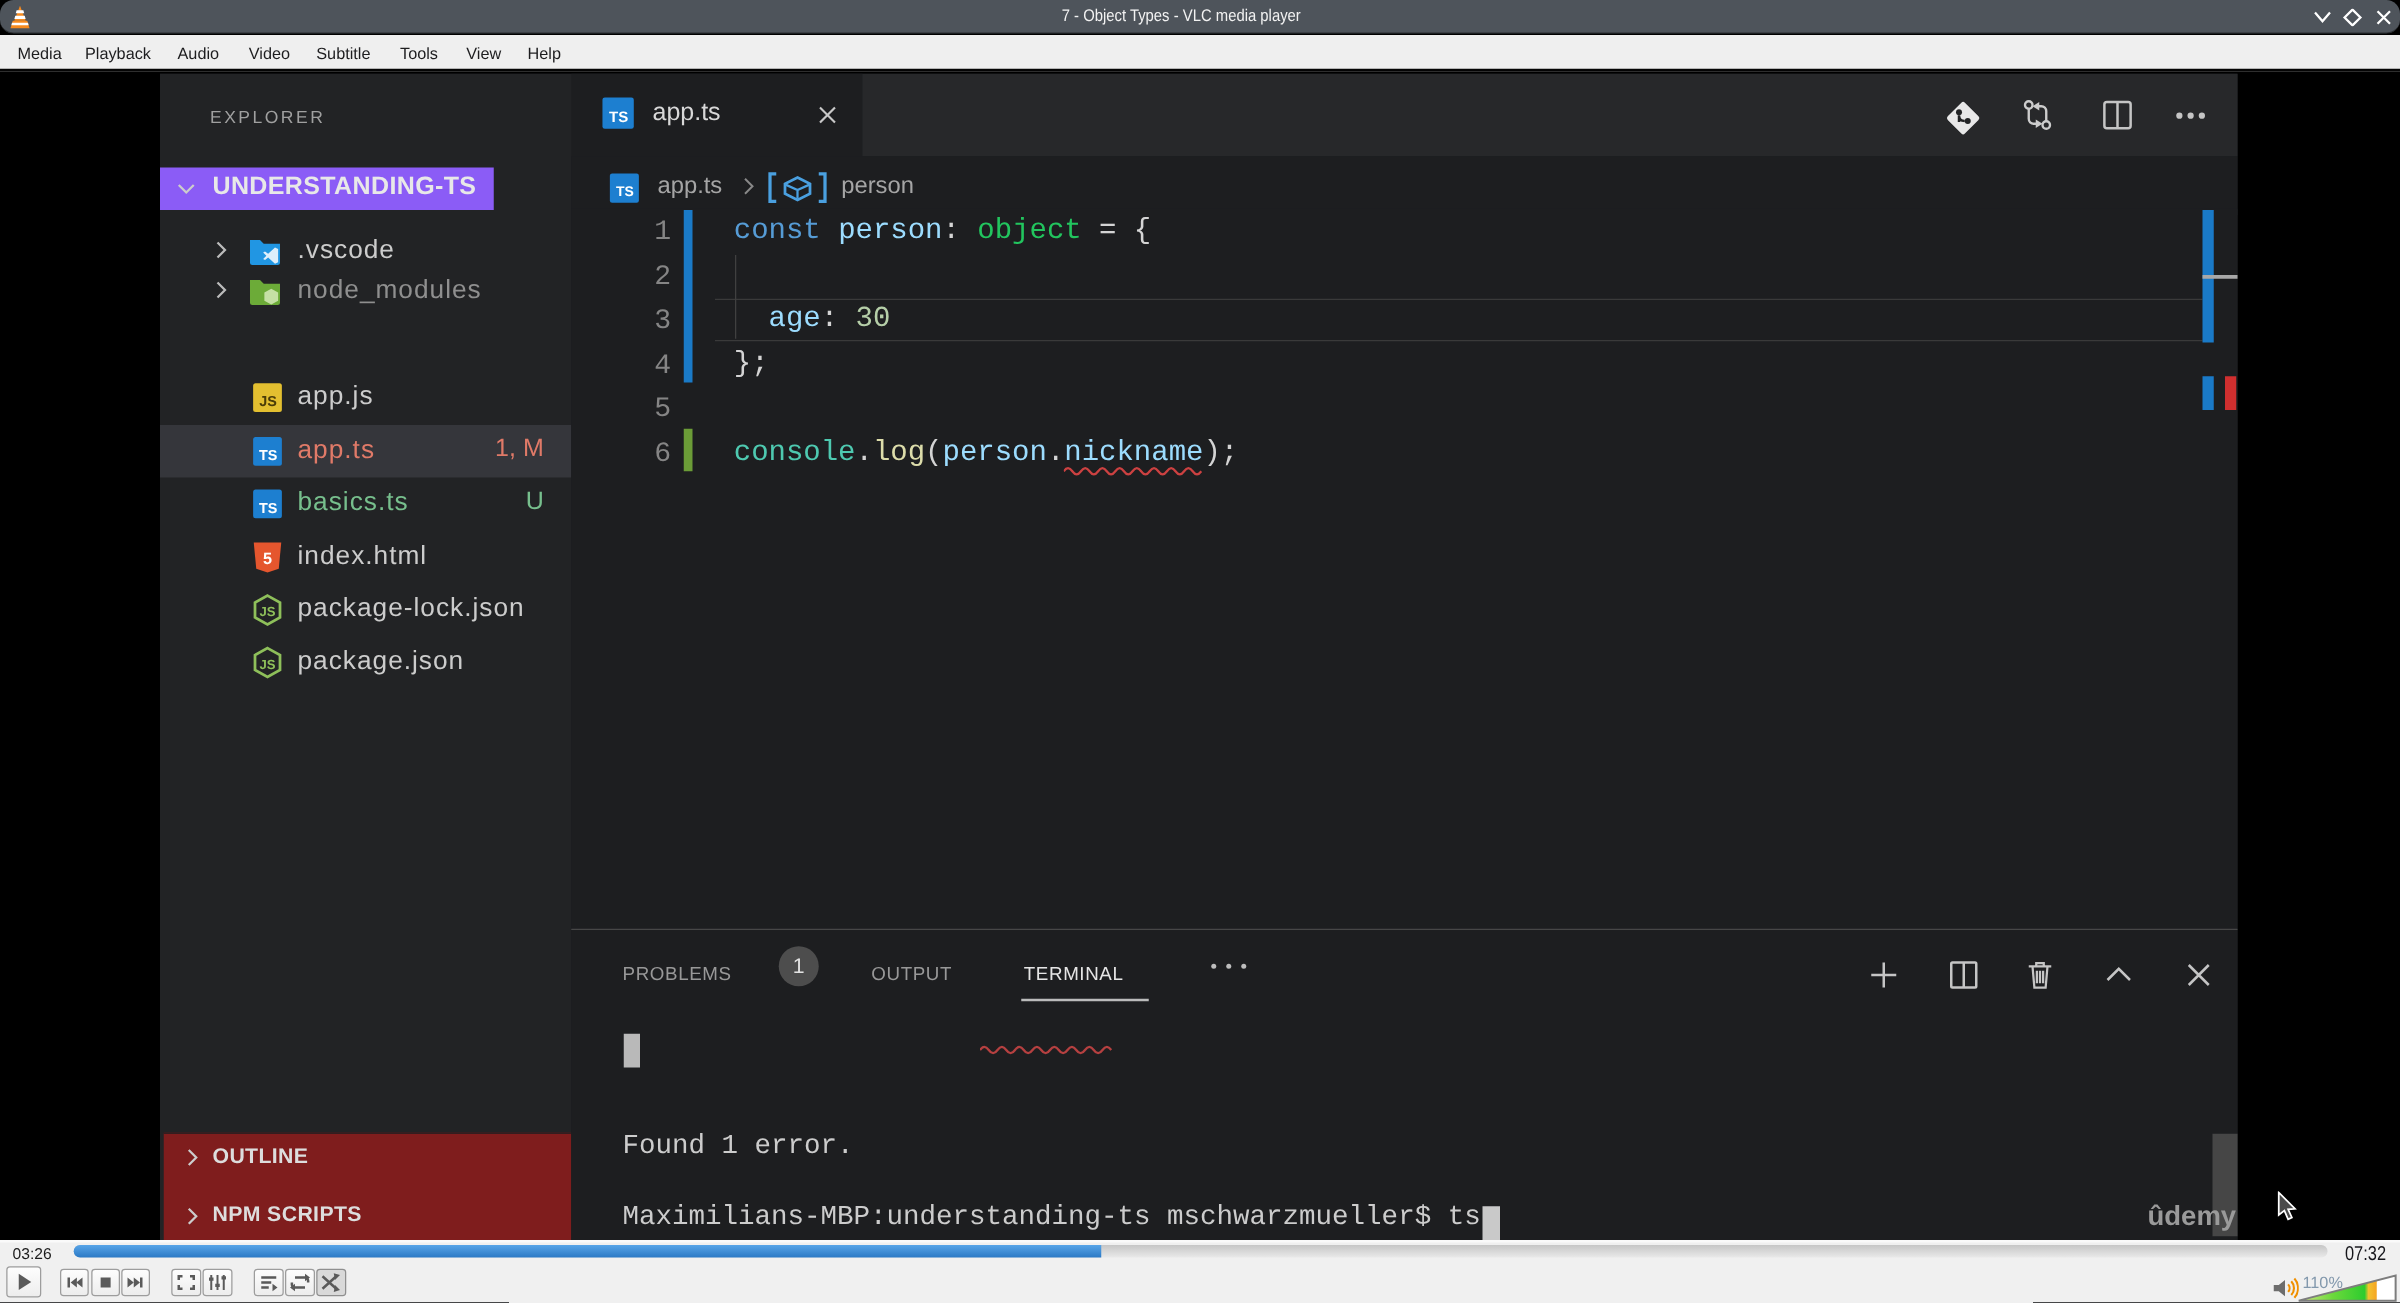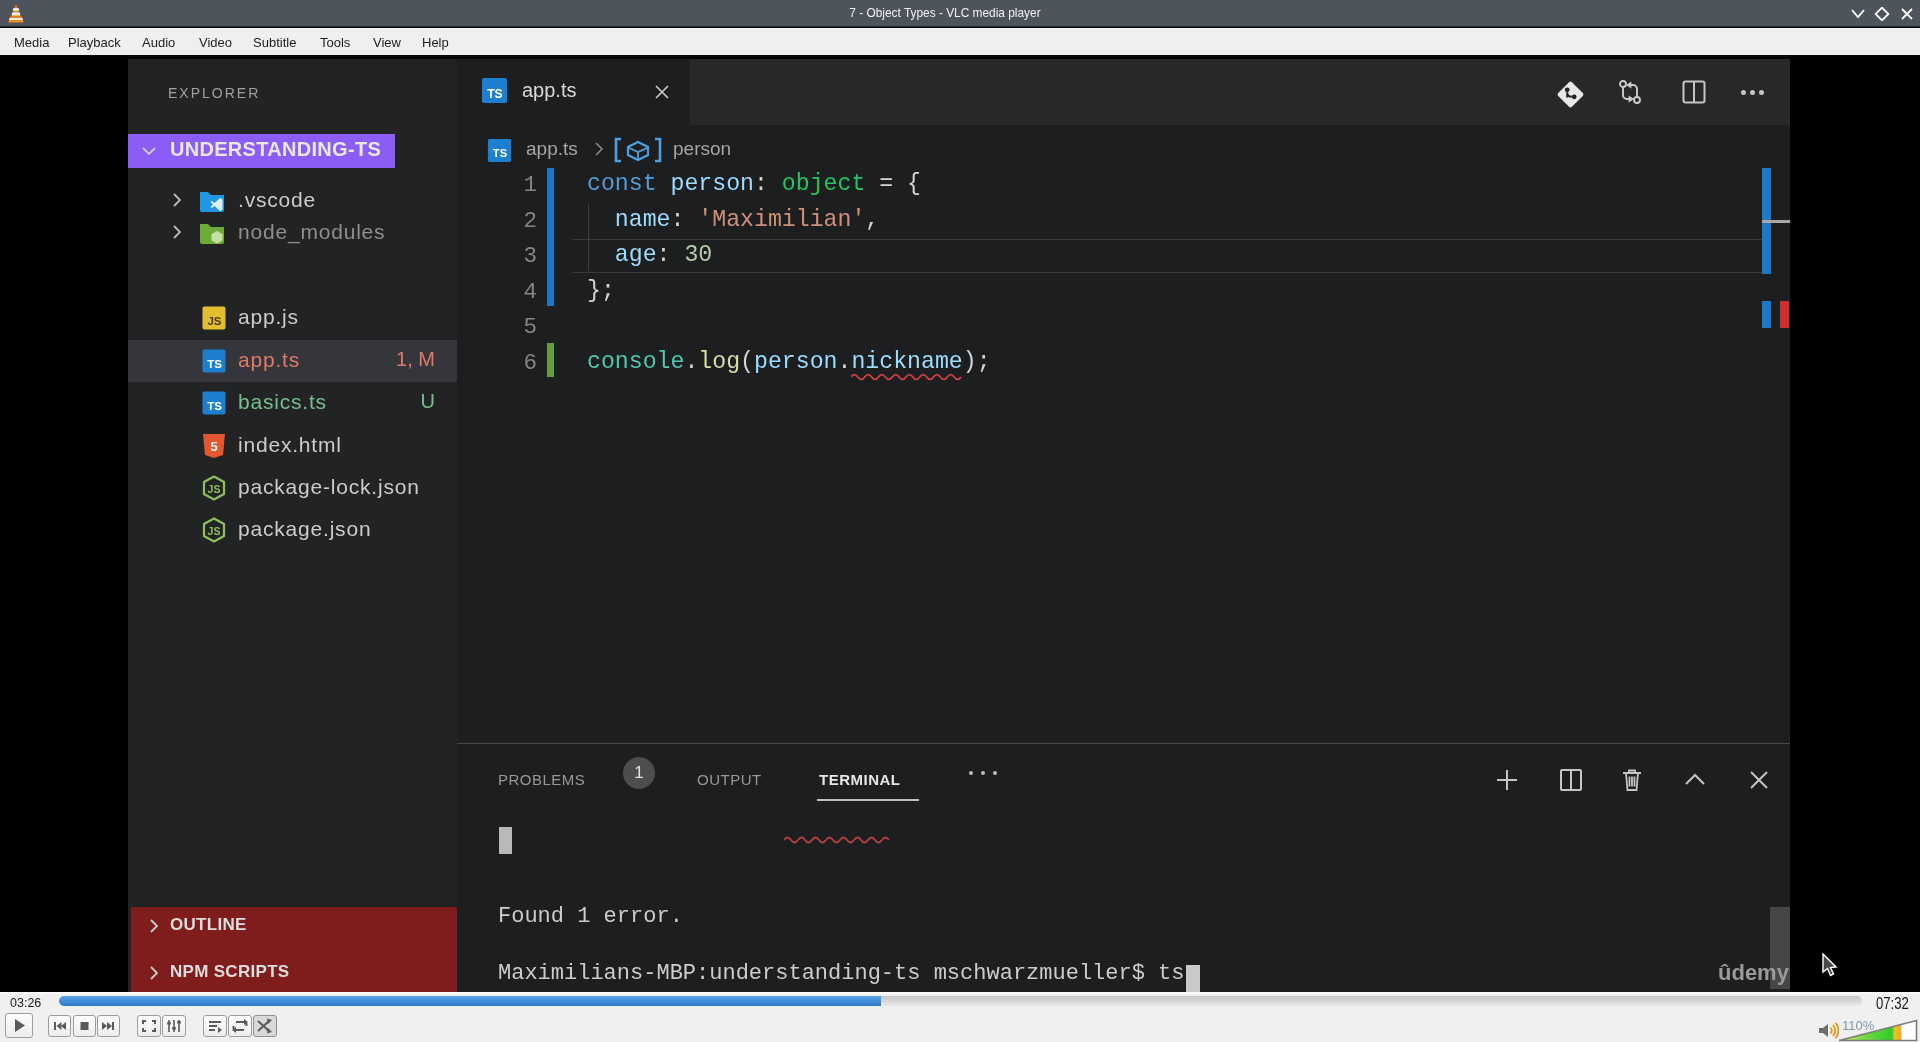--- a/index.html
+++ b/index.html
@@ -1,19 +1,19 @@
 <!DOCTYPE html>
 <html><head>
 <meta charset="utf-8">
 <style>
 *{margin:0;padding:0;box-sizing:border-box;}
 html,body{width:1920px;height:1042px;overflow:hidden;}
 body{background:#000;font-family:"Liberation Sans",sans-serif;position:relative;}
 .abs{position:absolute;}
-#titlebar{position:absolute;left:0;top:0;width:1920px;height:27px;background:#4e545b;border-bottom:1px solid #2a2d30;}
+#titlebar{position:absolute;left:0;top:0;width:1920px;height:27px;background:#4e545b;border-bottom:1px solid #2a2d30;border-radius:11px;}
 #titletext{position:absolute;left:0;top:5px;width:1890px;text-align:center;color:#f2f2f2;font-size:13.5px;transform:scaleX(0.88);transform-origin:center;}
 #menubar{position:absolute;left:0;top:28px;width:1920px;height:29px;background:#efefef;border-bottom:2px solid #050505;}
 .menuitem{position:absolute;top:7px;color:#1d1d1f;font-size:13px;}
 #video{position:absolute;left:0;top:59px;width:1920px;height:933px;background:#000;}
 #vscode{position:absolute;left:128px;top:0;width:1662px;height:933px;background:#1d1e20;}
 
 #sidebar{position:absolute;left:0;top:0;width:329px;height:933px;background:#222325;}
 .srow{position:absolute;left:0;width:329px;height:42px;}
 .fname{position:absolute;left:110px;top:8px;font-size:21px;color:#cccccc;letter-spacing:0.8px;}
 .fbadge{position:absolute;right:22px;top:8px;font-size:20px;}
@@ -215,39 +215,38 @@
     <div class="lnum" style="top:106.5px">4</div>
     <div class="lnum" style="top:142px">5</div>
     <div class="lnum" style="top:177.5px">6</div>
 
     <div class="abs" style="left:90px;top:1px;width:7px;height:138px;background:#1a7ac7;"></div>
     <div class="abs" style="left:90px;top:176px;width:7px;height:34px;background:#6b9c37;"></div>
 
     <div class="abs" style="left:131px;top:37px;width:1px;height:67px;background:#404040;"></div>
 
     <div class="cline" style="top:0px"><span style="color:#569cd6">const</span> <span style="color:#9cdcfe">person</span>: <span style="color:#22c55e">object</span> = {</div>
-    <div class="cline" style="top:35.5px">  <span style="color:#9cdcfe">name</span>: <span style="color:#ce9178">'Maximilian'</span>,</div>
     <div class="cline" style="top:71px">  <span style="color:#9cdcfe">age</span>: <span style="color:#b5cea8">30</span></div>
     <div class="cline" style="top:106.5px">};</div>
     <div class="cline" style="top:177.5px"><span style="color:#4ec9b0">console</span>.<span style="color:#dcdcaa">log</span>(<span style="color:#9cdcfe">person</span>.<span style="color:#9cdcfe">nickname</span>);</div>
 
     <svg class="abs" style="left:394px;top:205px" width="112" height="10" viewBox="0 0 114 10">
           <path d="M0,5 q3.5,-5 7,0 t7,0 t7,0 t7,0 t7,0 t7,0 t7,0 t7,0 t7,0 t7,0 t7,0 t7,0 t7,0 t7,0 t7,0 t7,0" fill="none" stroke="#cc4141" stroke-width="1.8"></path>
         </svg>
   </div>
 
   <div class="abs" style="left:1634px;top:109px;width:9px;height:106px;background:#1a7ac7;"></div>
   <div class="abs" style="left:1634px;top:161px;width:28px;height:3px;background:#a8a8a8;"></div>
   <div class="abs" style="left:1634px;top:242px;width:9px;height:27px;background:#1a7ac7;"></div>
   <div class="abs" style="left:1652px;top:242px;width:9px;height:27px;background:#d02f2f;"></div>
   <div id="panel">
     <div class="ptab" style="left:41px">PROBLEMS</div>
     <div class="abs" style="left:166px;top:13px;width:32px;height:32px;border-radius:16px;background:#4d4d4d;text-align:center;line-height:32px;font-size:17px;color:#e2e2e2;">1</div>
     <div class="ptab" style="left:240px">OUTPUT</div>
-    <div class="ptab" style="left:362px;color:#e5e5e5;font-weight:bold;">TERMINAL</div>
+    <div class="ptab" style="left:362px;color:#e5e5e5;">TERMINAL</div>
     <div class="abs" style="left:360px;top:55px;width:102px;height:2px;background:#bbbbbb;"></div>
     <div class="abs" style="left:512px;top:27px;width:4px;height:4px;border-radius:2px;background:#bdbdbd;"></div>
     <div class="abs" style="left:524px;top:27px;width:4px;height:4px;border-radius:2px;background:#bdbdbd;"></div>
     <div class="abs" style="left:536px;top:27px;width:4px;height:4px;border-radius:2px;background:#bdbdbd;"></div>
 
 
     <svg class="ticon" style="left:1036px" width="28" height="28" viewBox="0 0 28 28">
           <path d="M14,4 V24 M4,14 H24" stroke="#c5c5c5" stroke-width="2"></path>
         </svg>
     <svg class="ticon" style="left:1100px" width="28" height="28" viewBox="0 0 28 28">

